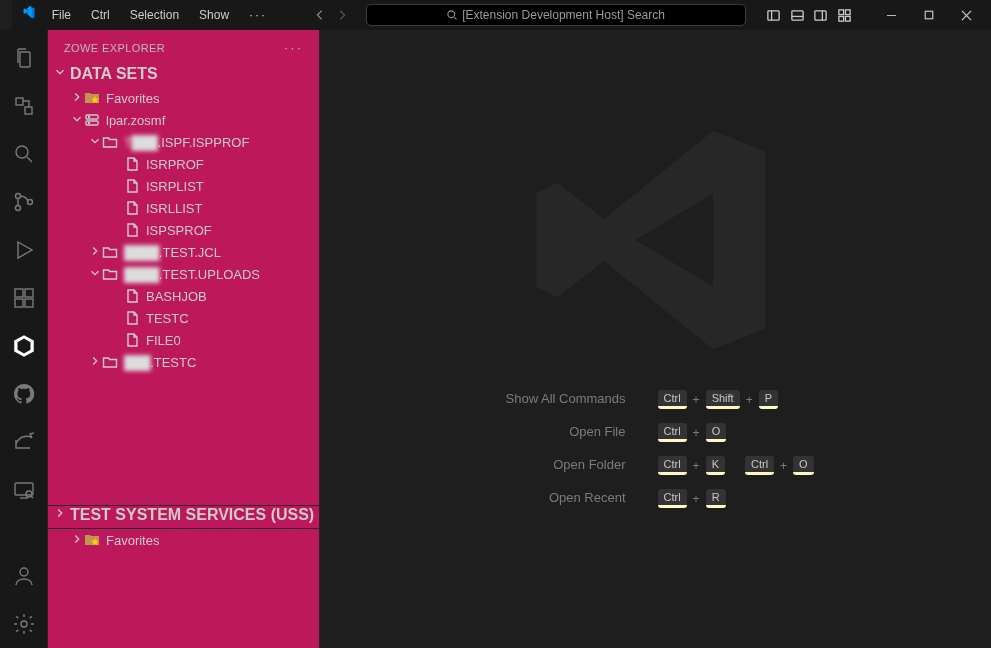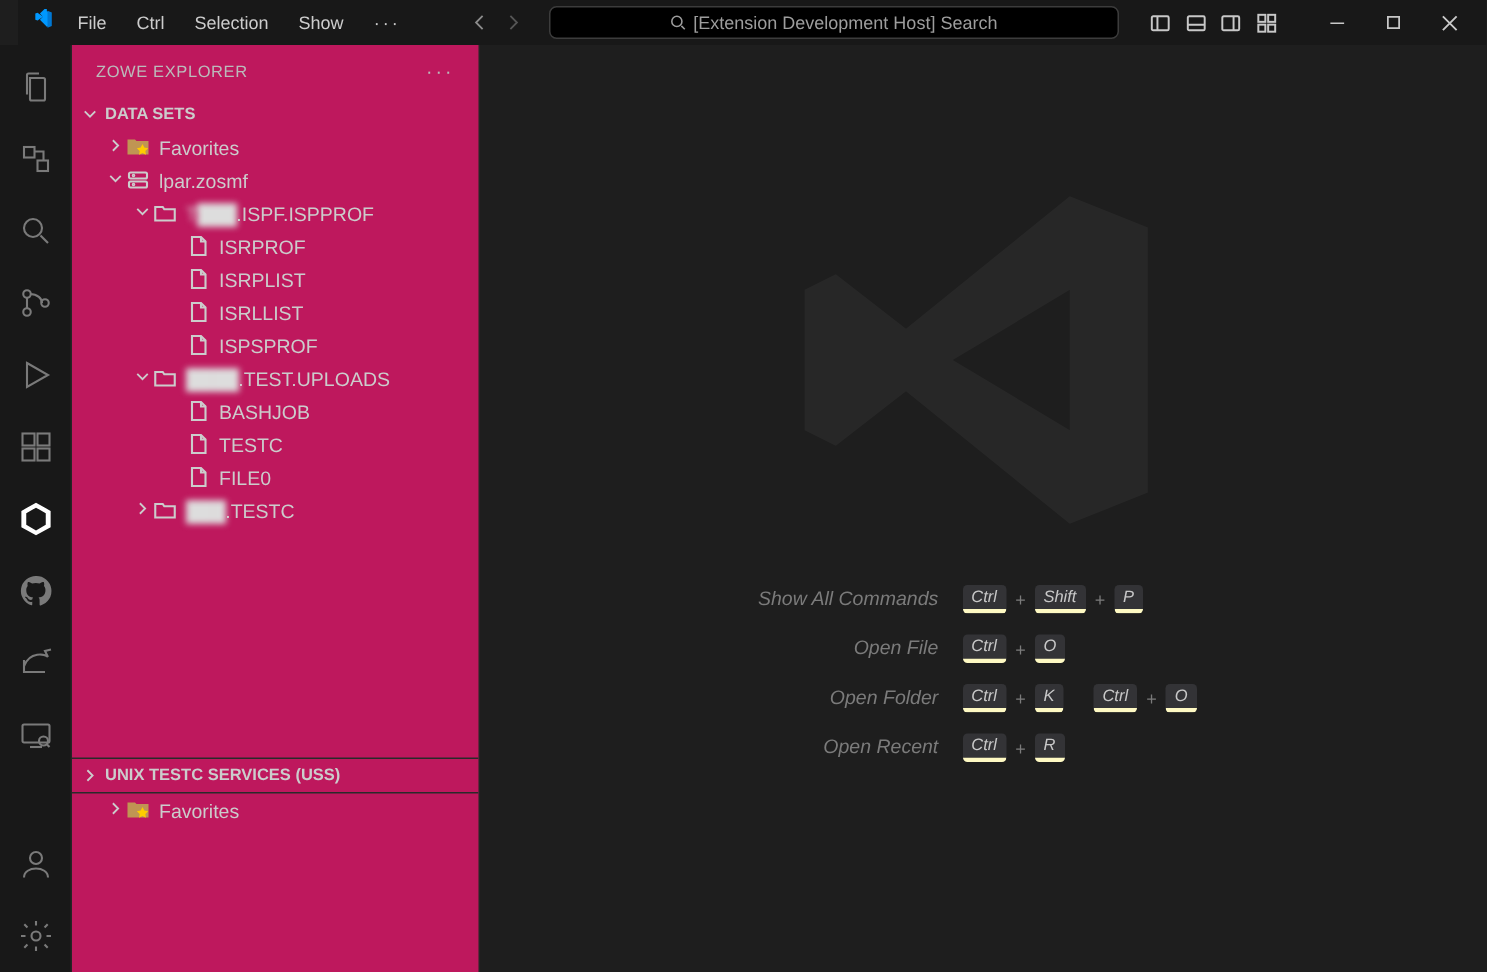--- a/index.html
+++ b/index.html
@@ -25,34 +25,34 @@
   .act-item.active::before { content: ""; position: absolute; left: 0; top: 0; bottom: 0; width: 2px; background: #0078d4; display:none;}
   .act-spacer { flex: 1; }
 
   .sidebar { width: 272px; background: #be185d; display: flex; flex-direction: column; border-right: 1px solid #252525;}
   .side-title { height: 35px; display: flex; align-items: center; padding: 0 16px; font-size: 11px; letter-spacing: .4px; color: #bbbbbb; text-transform: uppercase; justify-content: space-between;}
   .side-title .more { letter-spacing: 2px; color: #bbbbbb; font-size: 13px;}
   .tree { flex: 1; overflow: hidden; display: flex; flex-direction: column; }
   .section { border-top: 1px solid #2a2a2a;}
   .section:first-child{border-top:none;}
   .section-flex-grow { flex: 1; }
-  .section-header { display: flex; align-items: center; height: 22px; padding-left: 4px; font-size: 11px; font-weight: 700; color: #cccccc; gap: 2px; cursor: pointer;}
+  .section-header { display: flex; height: 22px; padding-left: 4px; font-size: 16px; font-weight: 700; color: #cccccc; gap: 2px; cursor: pointer;}
   .section-header .twisty { width: 16px; display: inline-flex; justify-content: center;}
   .row { display: flex; align-items: center; height: 22px; font-size: 13px; color: #cccccc; cursor: pointer; white-space: nowrap;}
   .twisty svg { width: 14px; height: 14px; }
   .ico { width: 16px; height: 16px; display: inline-flex; align-items: center; justify-content: center; margin-right: 6px; flex-shrink: 0;}
   .ico svg { width: 16px; height: 16px; }
   .blur { filter: blur(2px); letter-spacing: -.5px; color:#ddd; }
 
   
   .editor { flex: 1; background: #1e1e1e; position: relative; display: flex; flex-direction: column; justify-content: center; align-items: center;}
   .watermark { position: absolute; top: 80px; left: 50%; transform: translateX(-50%); opacity: 0.04; }
   .watermark svg { width: 260px; height: 260px; fill: #fff; }
   .shortcuts { margin-top: 220px; display: flex; flex-direction: column; gap: 14px; width: 460px;}
-  .sc-row { display: flex; align-items: center; gap: 16px; color: #7b7b7b; font-size: 13px; font-style: italic;}
+  .sc-row { display: flex; align-items: center; gap: 32px; color: #7b7b7b; font-size: 13px;}
   .sc-label { width: 200px; text-align: right; line-height:1.25;}
   .keycap { background: #333336; color: #c8c8c8; border-radius: 3px; padding: 2px 6px; font-size: 11px; border-bottom: 3px solid #fef9c3; }
   .plus { color: #7b7b7b; font-size: 12px;}
 
   
   .lvl1{padding-left:22px;}
   .lvl2{padding-left:40px;}
   .lvl4{padding-left:76px;}
 
   
@@ -305,20 +305,31 @@
         <div class="row lvl4">
             <span class="ico">
               <svg class="stroke" viewBox="0 0 16 16">
                 <path d="M4 2h6l3 3v9H4z"></path>
                 <path d="M10 2v3h3"></path>
               </svg>
             </span>
             <span>ISPSPROF</span>
           </div>
 
+        <div class="row lvl2">
+          <span class="twisty"><svg class="stroke" viewBox="0 0 16 16">
+                <path d="M6 4l4 4-4 4"></path>
+              </svg></span>
+          <span class="ico">
+              <svg class="stroke" viewBox="0 0 16 16">
+                <path d="M1.5 4h5l1 1.5h7V13h-13z"></path>
+              </svg>
+            </span>
+          <span><span class="blur">████</span><span>.TEST.JCL</span></span>
+        </div>
 
         <div class="row lvl2">
           <span class="twisty"><svg class="stroke" viewBox="0 0 16 16">
                 <path d="M4 6l4 4 4-4"></path>
               </svg></span>
           <span class="ico">
               <svg class="stroke" viewBox="0 0 16 16">
                 <path d="M1.5 4h5l1 1.5h7V13h-13z"></path>
               </svg>
             </span>
@@ -365,21 +376,21 @@
         </div>
       </div>
 
       <div class="section">
         <div class="section-header">
           <span class="twisty">
               <svg class="stroke" viewBox="0 0 16 16">
                 <path d="M6 4l4 4-4 4"></path>
               </svg>
             </span>
-          <span>UNIX TESTC SERVICES (USS)</span>
+          <span>TEST SYSTEM SERVICES (USS)</span>
         </div>
       </div>
 
       <div class="section" style="flex:0 0 120px">
         <div class="row lvl1">
           <span class="twisty"><svg class="stroke" viewBox="0 0 16 16">
                 <path d="M6 4l4 4-4 4"></path>
               </svg></span>
           <span class="ico">
               <svg viewBox="0 0 16 16">

